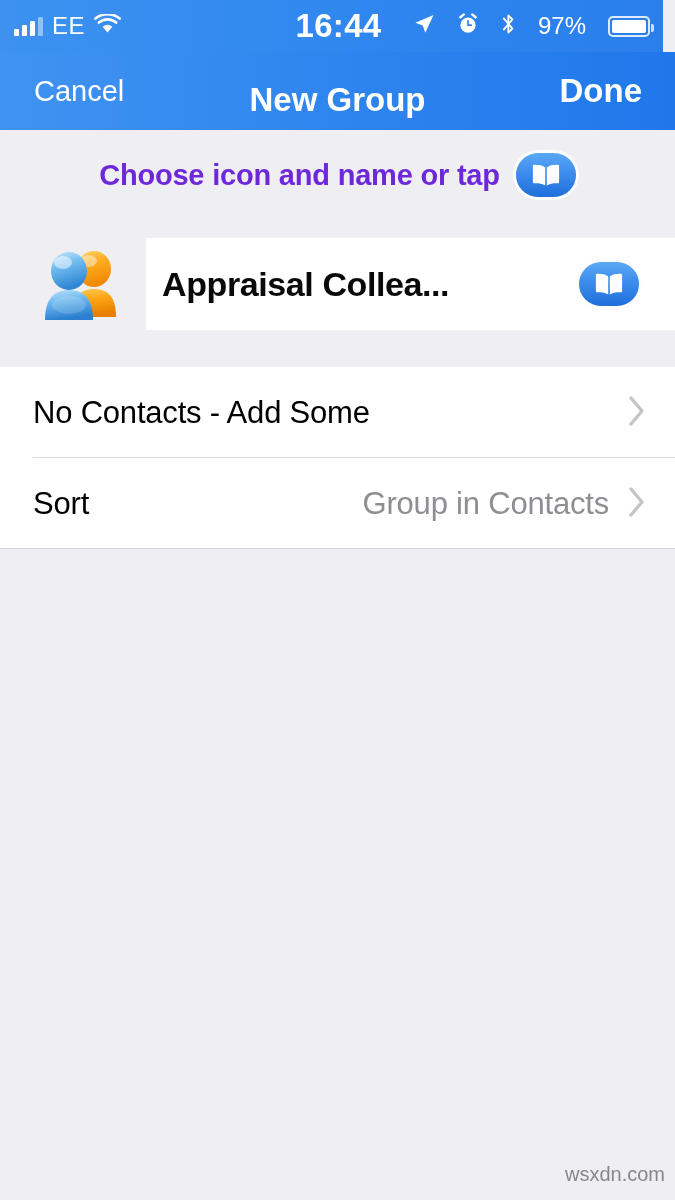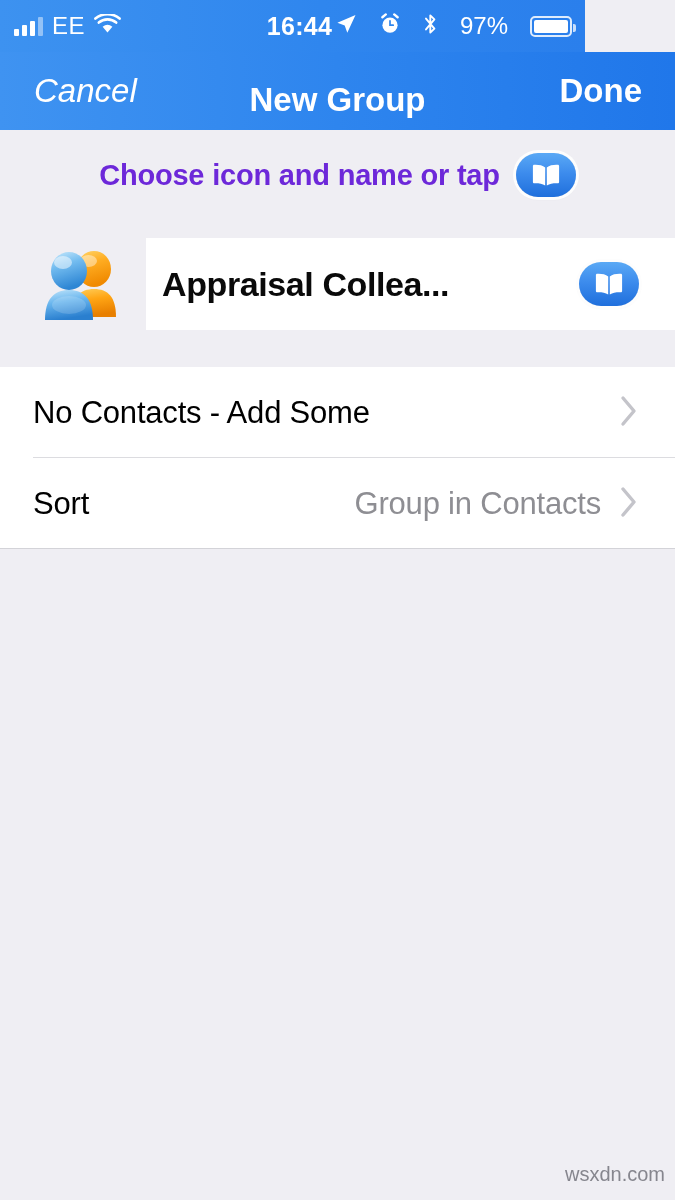--- a/index.html
+++ b/index.html
@@ -6,27 +6,27 @@
   html, body {
     width:675px; height:1200px;
     background:#efeef3;
     font-family:"Liberation Sans", sans-serif;
     overflow:hidden;
   }
   #screen { position:relative; width:675px; height:1200px; background:#efeef3; }
 
   
   .statusbar {
-    position:absolute; top:0; left:0; width:585px; height:52px;
+    position:absolute; top:0; left:0; width:663px; height:52px;
     background:linear-gradient(to right,#3d92f0 0%, #2f86ee 55%, #2a7fec 100%);
     display:flex; align-items:center; color:#fff;
   }
   .sb-left { display:flex; align-items:center; gap:9px; padding-left:14px; }
   .sb-center { position:absolute; left:14px; right:0; text-align:center;
-               font-size:25px; font-weight:600; letter-spacing:0.3px; }
+               font-size:33px; font-weight:600; letter-spacing:0.3px; }
   .sb-right { position:absolute; right:13px; display:flex; align-items:center; gap:22px; }
   .bars { display:flex; align-items:flex-end; gap:3px; height:20px; }
   .bars i { display:block; width:5px; background:#fff; border-radius:1px; }
   .bars i:nth-child(1){height:7px;}
   .bars i:nth-child(2){height:11px;}
   .bars i:nth-child(3){height:15px;}
   .bars i:nth-child(4){height:19px;background:rgba(255,255,255,.45);}
   .carrier { font-size:24px; font-weight:500; letter-spacing:0.5px; }
   .batt-pct { font-size:24px; font-weight:500; }
   .batt {
@@ -38,21 +38,21 @@
     background:rgba(255,255,255,.75); border-radius:0 2px 2px 0;
   }
   .batt span{ display:block; width:100%; height:100%; background:#fff; border-radius:2px; }
 
   
   .navbar {
     position:absolute; top:52px; left:0; width:675px; height:78px;
     background:linear-gradient(to right,#3f93f1 0%, #2e85ee 50%, #2077ea 100%);
     display:flex; align-items:center; color:#fff;
   }
-  .nav-cancel { position:absolute; left:34px; font-size:33px; font-weight:400; color:#fff;font-style:italic; }
+  .nav-cancel { position:absolute; left:34px; font-size:29px; font-weight:400; color:#fff; }
   .nav-title { position:absolute; left:0; right:0; text-align:center;
                font-size:33px; font-weight:700; color:#fff;margin-top:18px; }
   .nav-done { position:absolute; right:33px; font-size:33px; font-weight:700; color:#fff; }
 
   
   .prompt-row {
     position:absolute; top:130px; left:0; width:675px; height:90px;
     display:flex; align-items:center; justify-content:center; gap:16px;
   }
   .prompt-text {
@@ -81,21 +81,21 @@
   .name-value {
     font-size:34px; font-weight:700; color:#0a0a0a; letter-spacing:-0.4px;
     white-space:nowrap; overflow:hidden;
   }
   .name-field .book-icon { position:absolute; right:36px; }
 
   
   .list { position:absolute; top:367px; left:0; width:675px; background:#fff; }
   .row {
     position:relative; height:91px; display:flex; align-items:center;
-    padding-left:33px; padding-right:36px;
+    padding-left:33px; padding-right:28px;
   }
   .row-title { font-size:31px; color:#000; letter-spacing:-0.2px; }
   .row-value { margin-left:auto; font-size:31px; color:#8e8e93; letter-spacing:-0.2px; }
   .chev { margin-left:18px; flex:none; display:block; }
   .sep { position:absolute; left:33px; right:0; bottom:0; height:1px; background:#dcdce0; }
   .list-bottom { position:absolute; left:0; right:0; bottom:0; height:1px; background:#d3d3d8; }
 
   
   .watermark {
     position:absolute; right:10px; bottom:14px;

